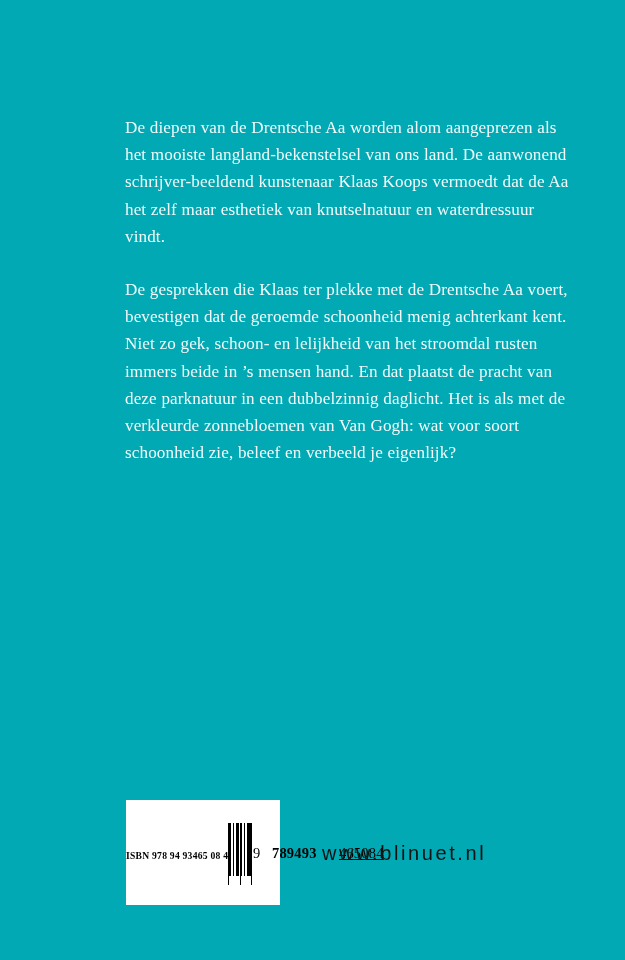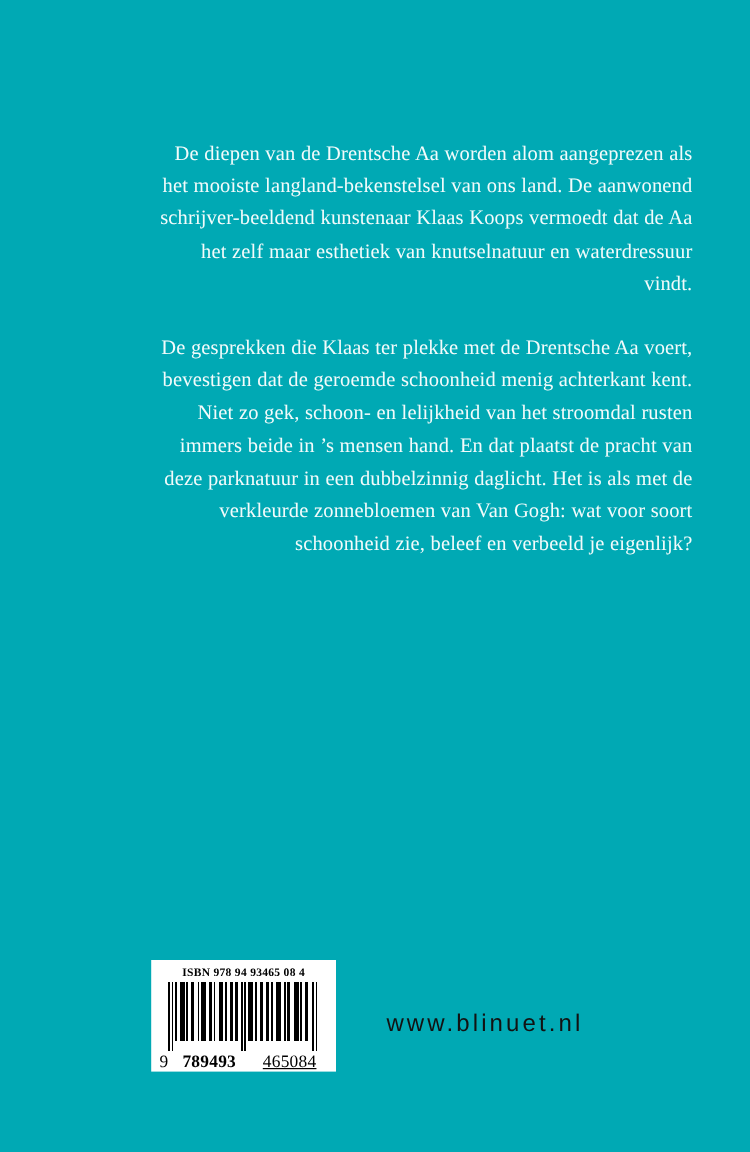--- a/index.html
+++ b/index.html
@@ -29,41 +29,41 @@
     width: 452px;
   }
 
   .para {
     color: #f2fbfb;
     font-family: "Liberation Serif", "DejaVu Serif", serif;
     font-size: 17.1px;
     line-height: 27.2px;
     letter-spacing: 0.12px;
     margin: 0 0 26px 0;
-    text-align: right;
+    text-align: left;
     word-spacing: 0.2px;
   }
   .para:last-child {
     margin-bottom: 0;
   }
   .para em {
     font-style: italic;
   }
 
   
   #barcode-block {
     position: absolute;
     left: 126px;
     top: 800px;
     width: 154px;
-    height: 93px;
+    height: 105px;
     background: #ffffff;
     box-sizing: border-box;
     display: flex;
-    flex-direction: column;
+    flex-direction: row;
     align-items: center;
   }
 
   #isbn-text {
     color: #000000;
     font-family: "Liberation Serif", "DejaVu Serif", serif;
     font-size: 9.6px;
     font-weight: 700;
     letter-spacing: 0.25px;
     margin-top: 5px;

